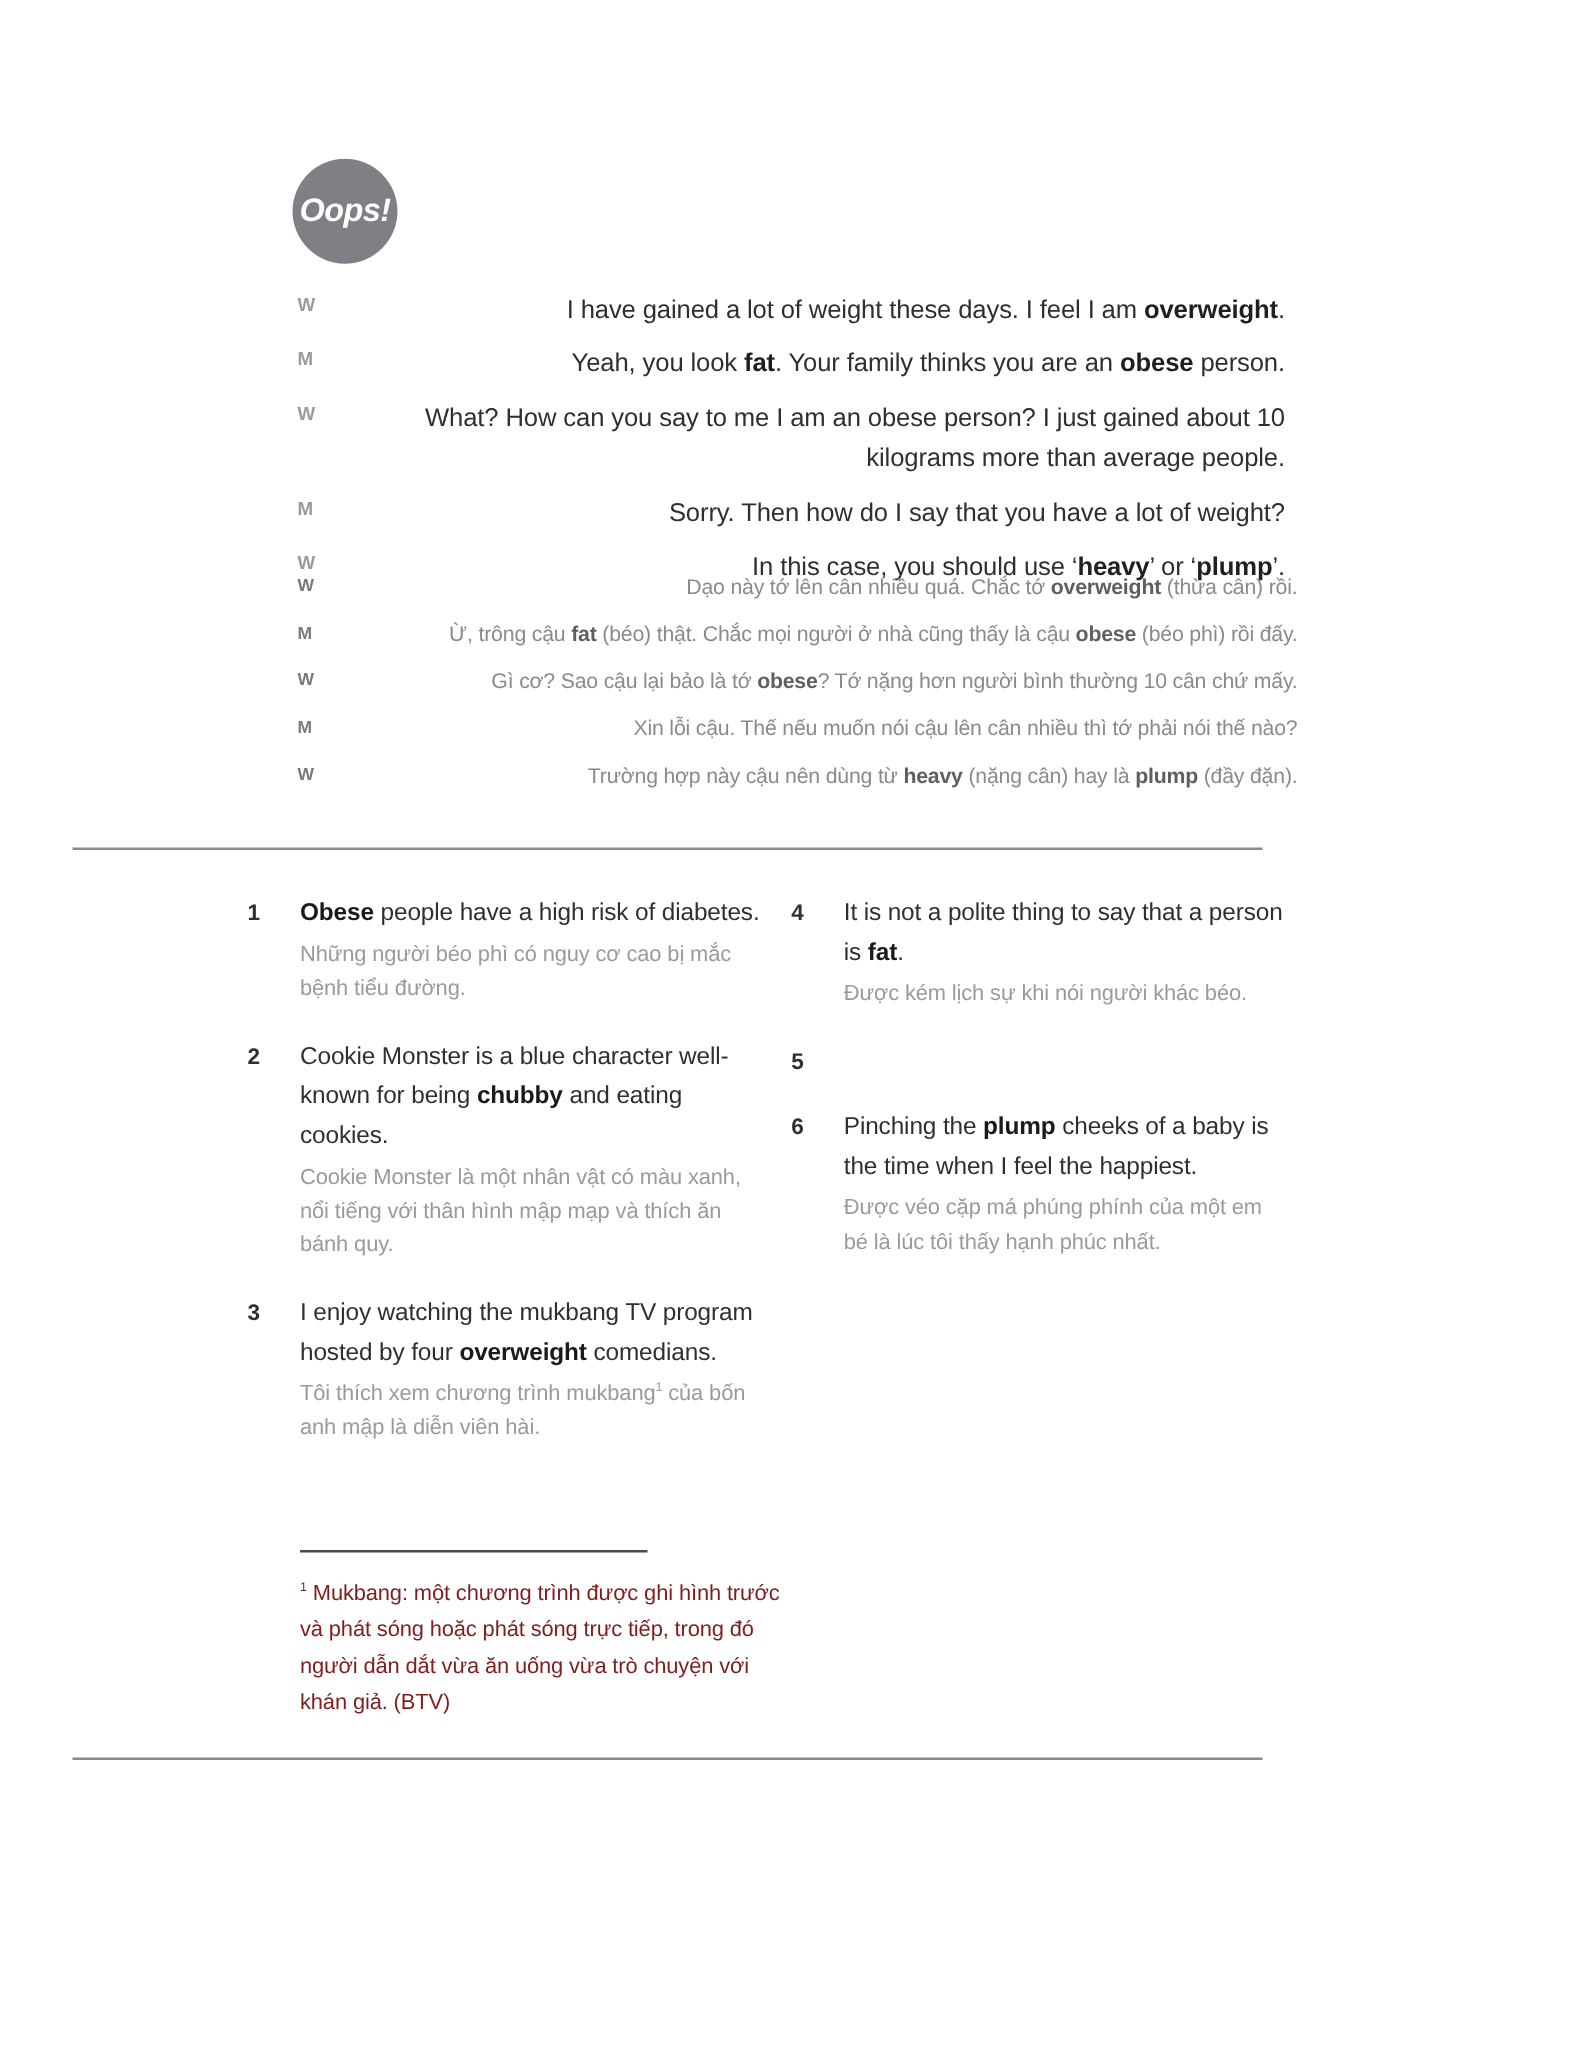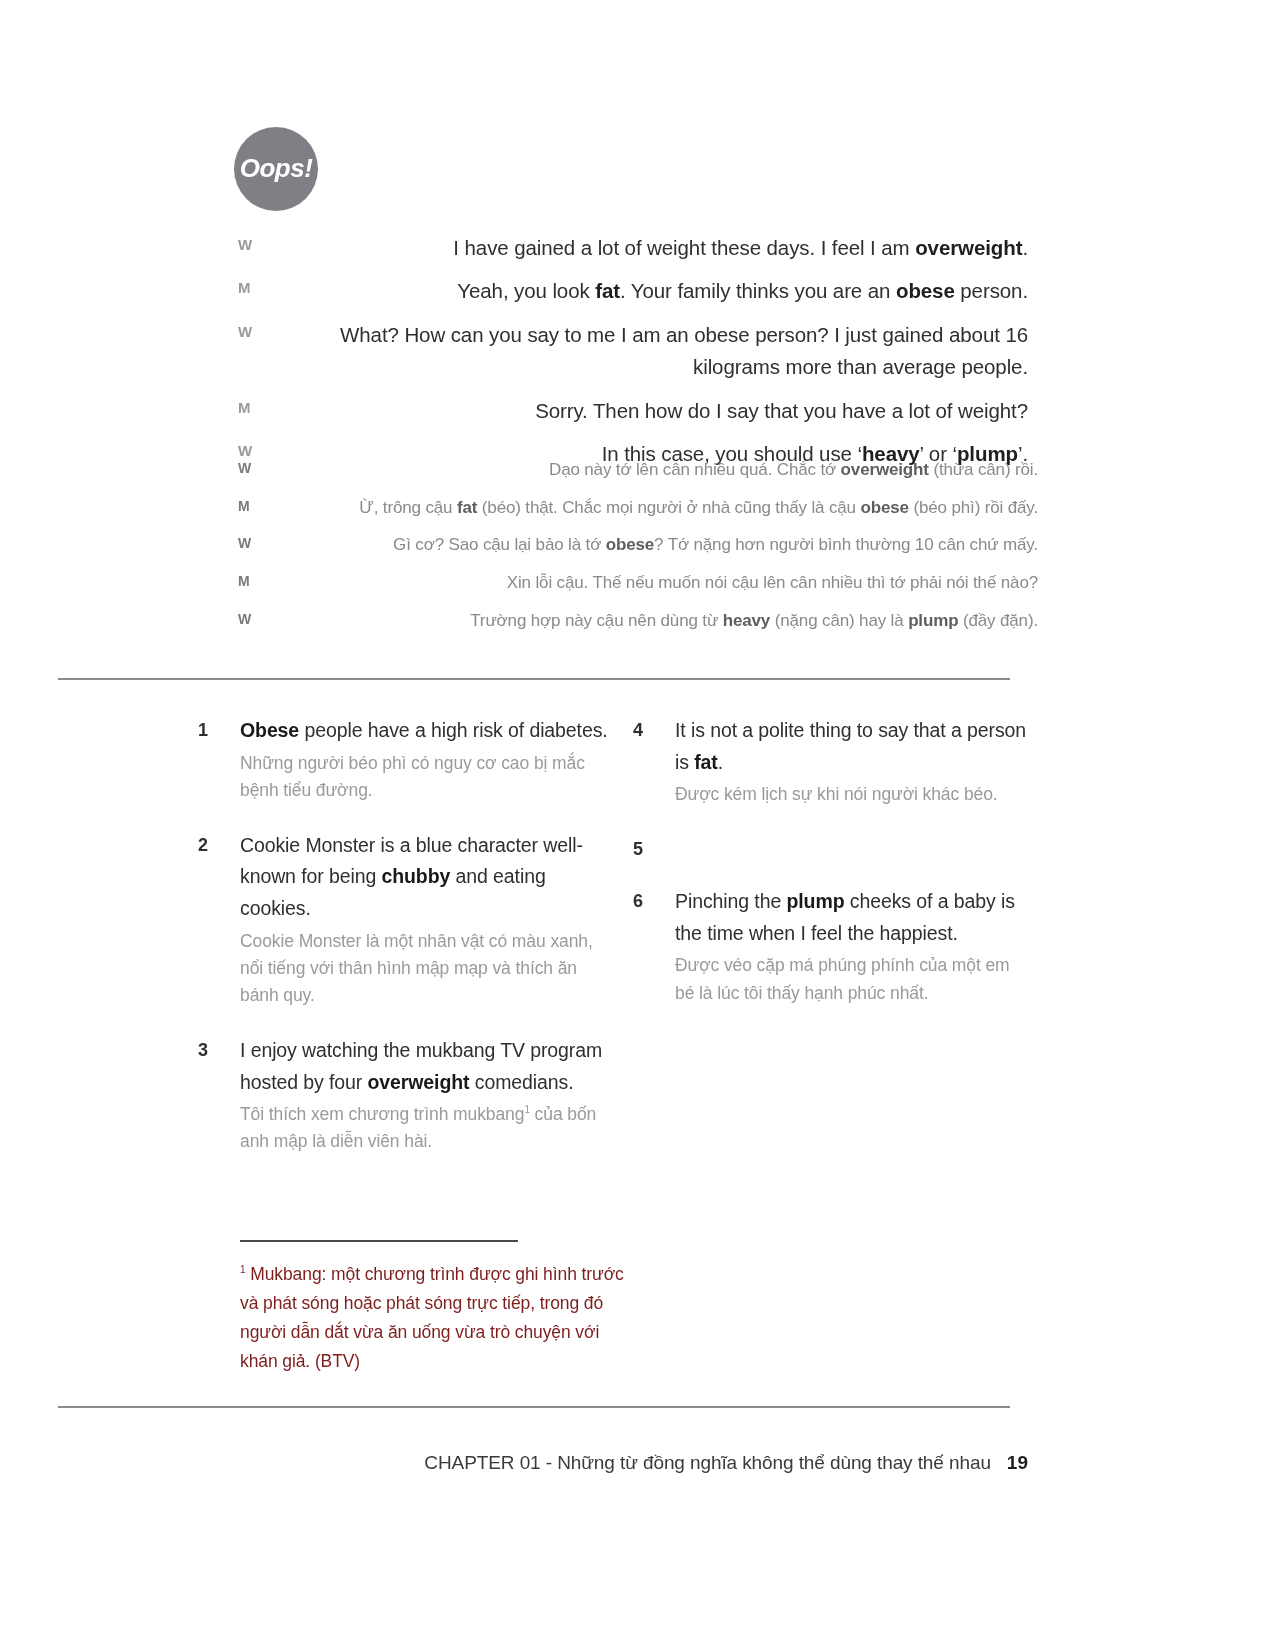--- a/index.html
+++ b/index.html
@@ -218,21 +218,21 @@
       <div class="dline">
         <div class="spk">W</div>
         <div class="dtext">I have gained a lot of weight these days. I feel I am <b>overweight</b>.</div>
       </div>
       <div class="dline">
         <div class="spk">M</div>
         <div class="dtext">Yeah, you look <b>fat</b>. Your family thinks you are an <b>obese</b> person.</div>
       </div>
       <div class="dline">
         <div class="spk">W</div>
-        <div class="dtext">What? How can you say to me I am an obese person? I just gained about 16 kilograms more than average people.</div>
+        <div class="dtext">What? How can you say to me I am an obese person? I just gained about 10 kilograms more than average people.</div>
       </div>
       <div class="dline">
         <div class="spk">M</div>
         <div class="dtext">Sorry. Then how do I say that you have a lot of weight?</div>
       </div>
       <div class="dline">
         <div class="spk">W</div>
         <div class="dtext">In this case, you should use ‘<b>heavy</b>’ or ‘<b>plump</b>’.</div>
       </div>
     </div>
@@ -307,18 +307,14 @@
       </div>
   </div>
 
   <div class="footnote">
     <div class="footnote-rule"></div>
     <div class="footnote-text"><sup>1</sup> Mukbang: một chương trình được ghi hình trước và phát sóng hoặc phát sóng trực tiếp, trong đó người dẫn dắt vừa ăn uống vừa trò chuyện với khán giả. (BTV)</div>
   </div>
 
   <div class="rule-bottom"></div>
 
-  <div class="footer">
-    <div class="footer-title">CHAPTER  01 - Những từ đồng nghĩa không thể dùng thay thế nhau</div>
-    <div class="footer-page">19</div>
-  </div>
 
 </div>
 
 </body></html>

